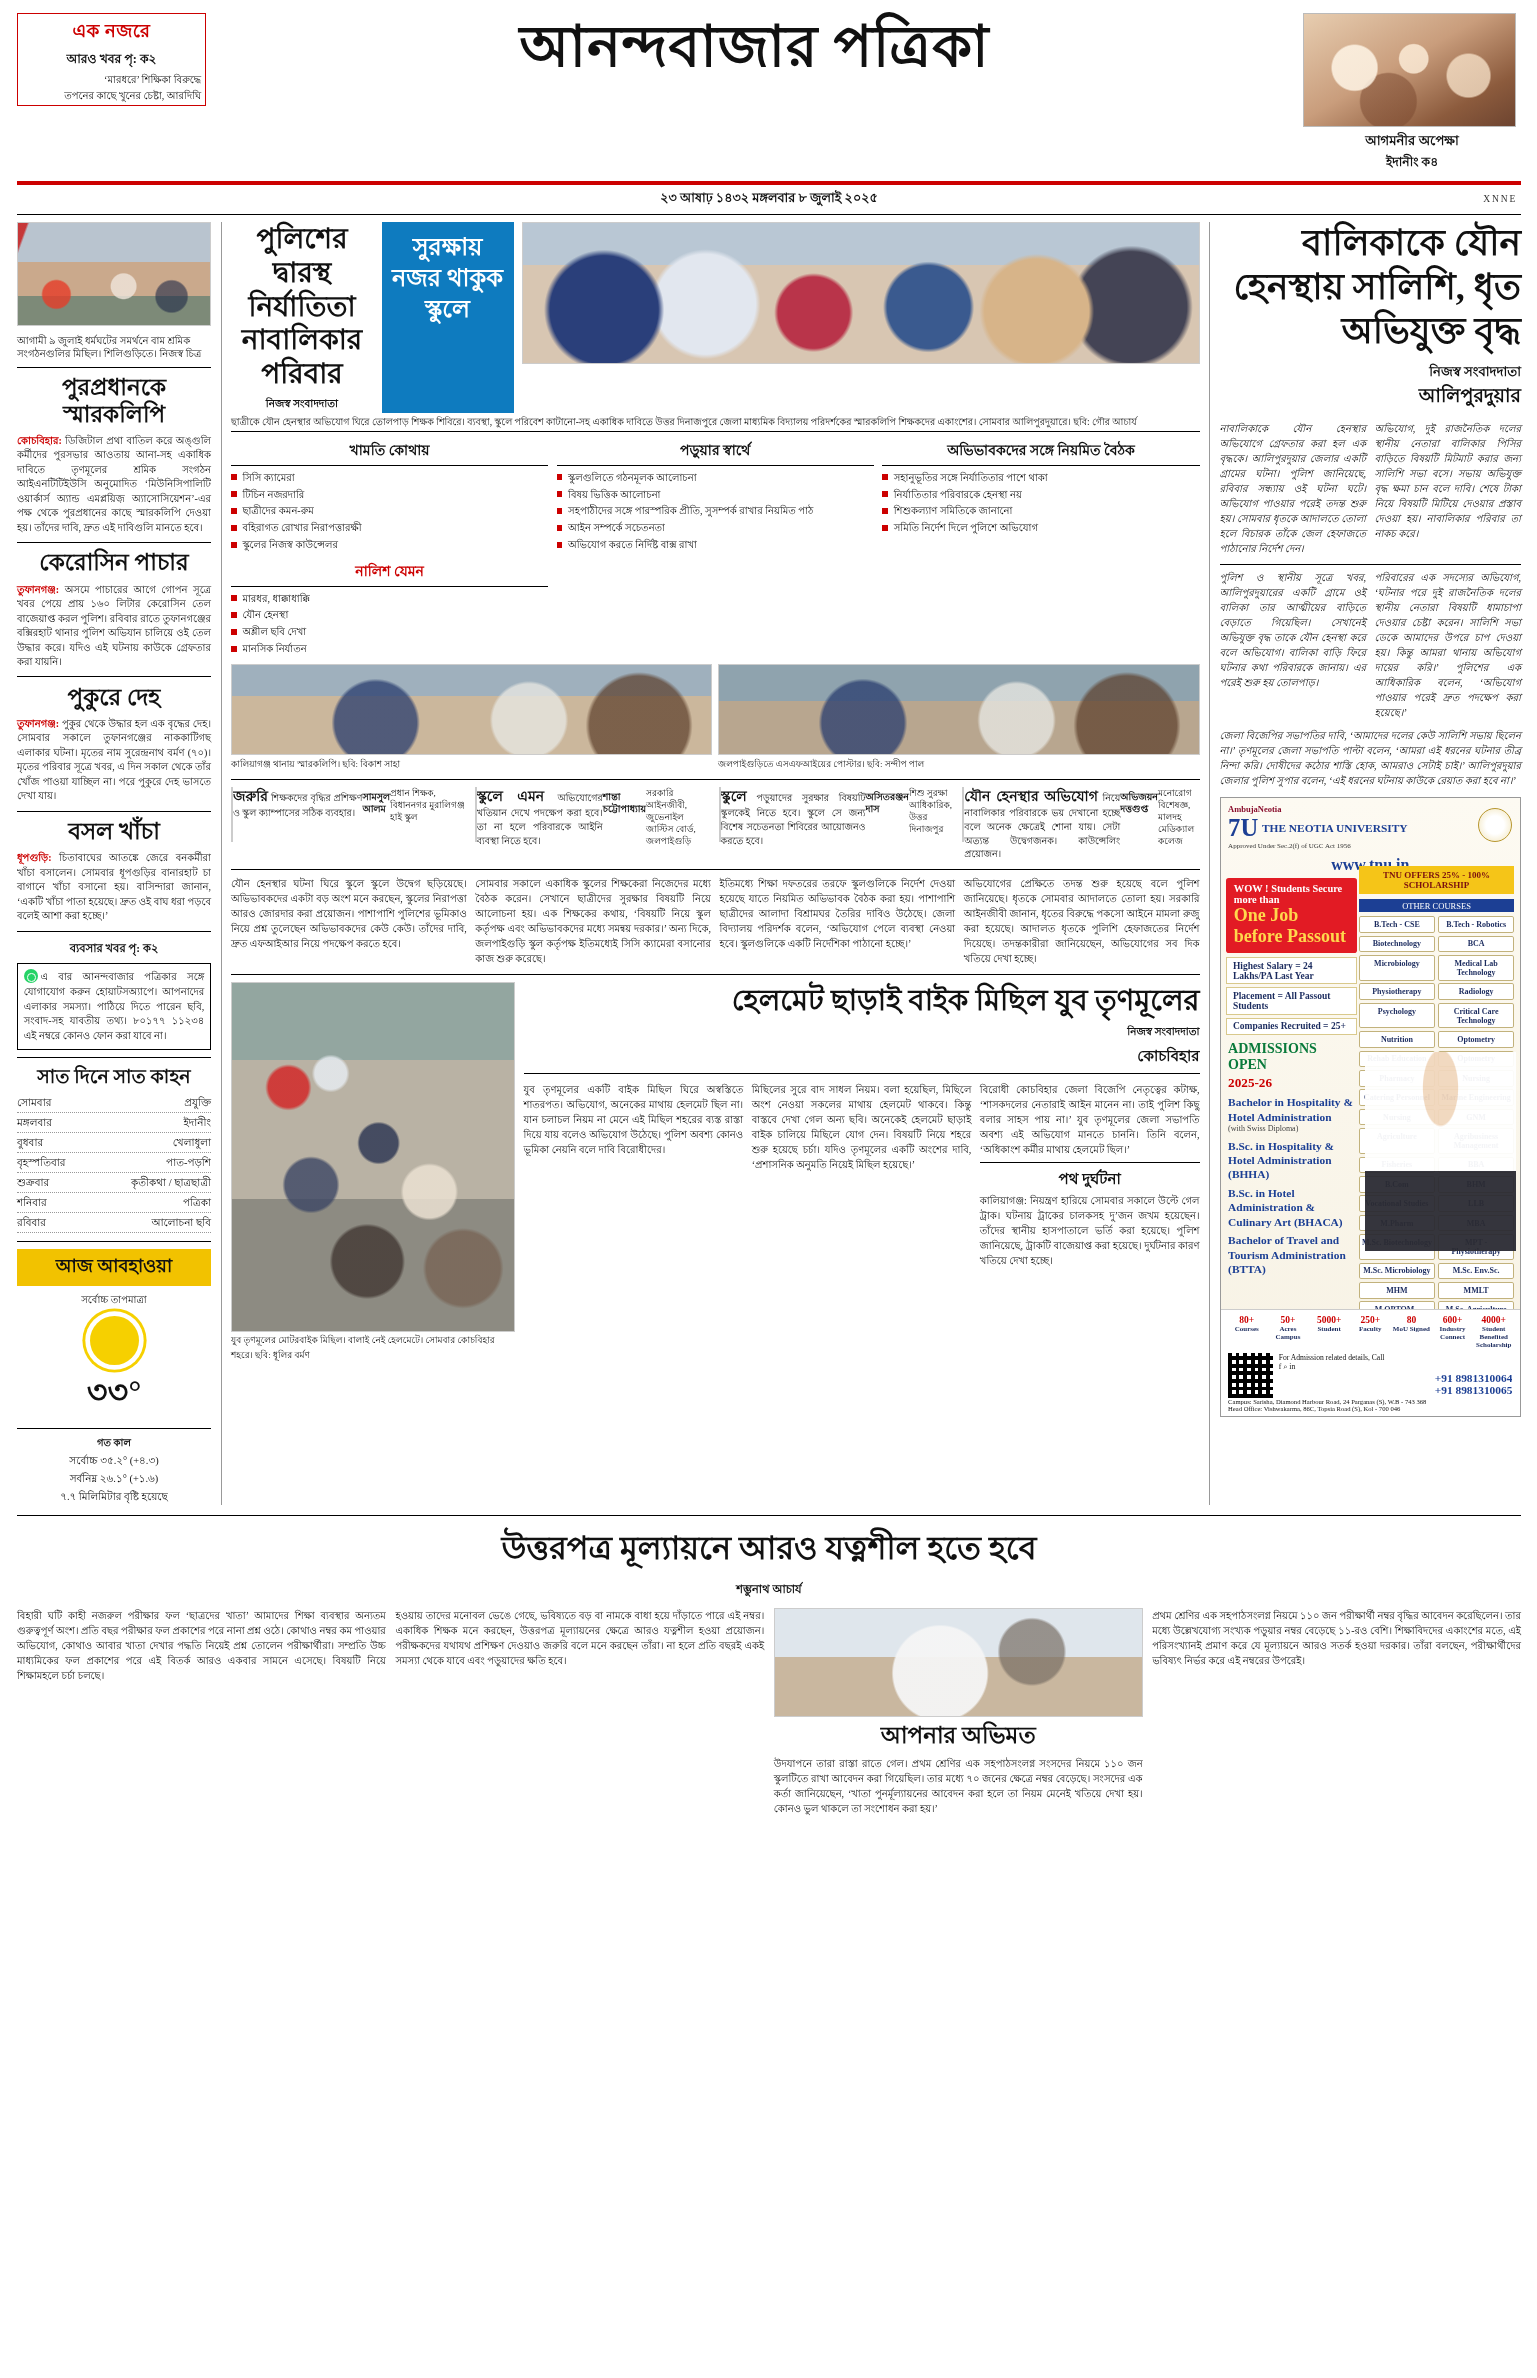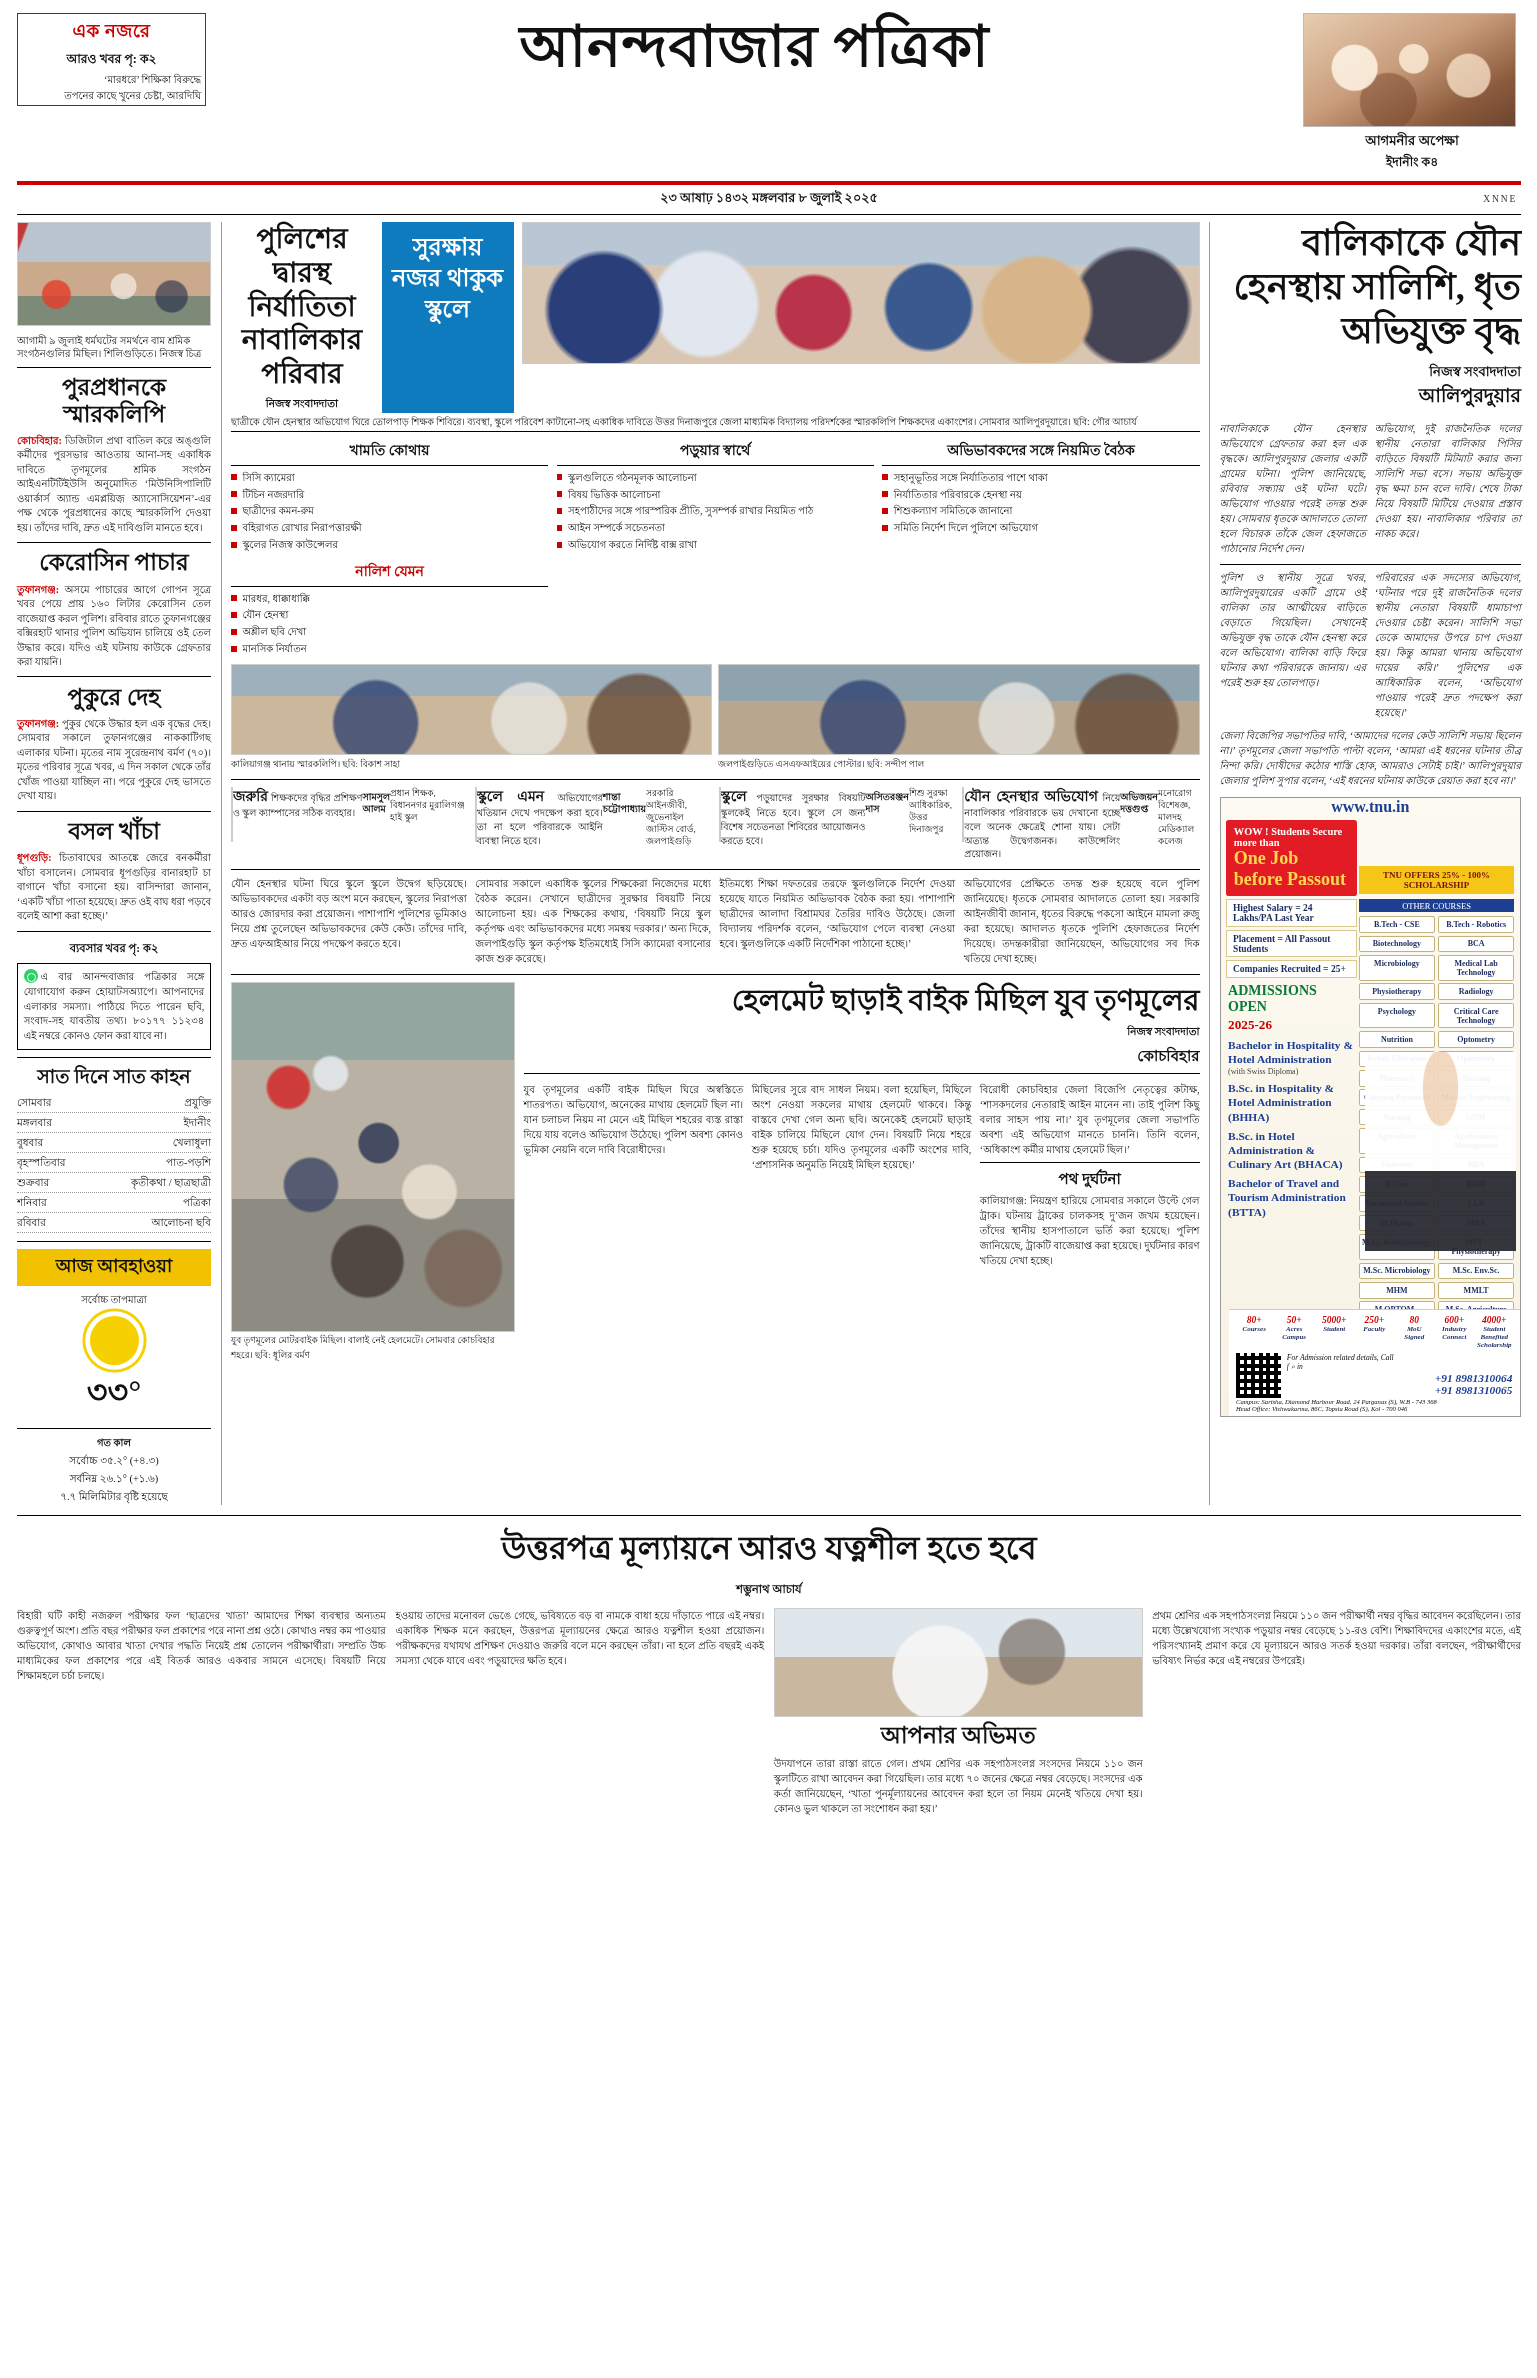--- a/index.html
+++ b/index.html
@@ -182,21 +182,21 @@
   .course small { display:block; color:#444; font-weight:normal; font-size:8px;}
   .ad-right { position:absolute; right:0; top:68px; width:167px; }
   .offer { background:#f5c518; color:#7a1010; font-weight:bold; font-size:9px; text-align:center; padding:3.8px; margin:0 5.7px 4.7px;}
   .oth-head { background:#1c3f94; color:#fff; font-size:8.5px; text-align:center; padding:1.9px; margin:0 5.7px 3.8px;}
   .chips { display:grid; grid-template-columns:1fr 1fr; gap:2.8px; margin:0 5.7px;}
   .chip { background:#fff; border:0.9px solid #c2b27c; font-size:8px; font-weight:bold; color:#1b2b5e; padding:2.8px 1.9px; text-align:center; border-radius:1.9px;}
   .chip.wide { grid-column:1 / -1; }
   .chef { position:absolute; bottom:95px; right:3.8px; width:151px; height:199px;
           background:radial-gradient(ellipse at 50% 18%, #f1d7bd 0 16%, transparent 17%),
                      linear-gradient(180deg,#fff 0 20%, #ffffff 20% 60%, #2b2b33 60% 100%); opacity:.95;}
-  .ad-bottom { position:absolute; bottom:0; left:8px; right:0; background:#fff; border-top:0.9px solid #ccc; padding:4.7px 7.6px;font-style:italic;}
+  .ad-bottom { position:absolute; bottom:0; left:0; right:0; background:#fff; border-top:0.9px solid #ccc; padding:4.7px 7.6px;}
   .ad-nums { display:flex; gap:3.8px; font-size:7px; text-align:center; color:#1b2b5e; font-weight:bold;}
   .ad-nums div{flex:1;}
   .ad-nums b{display:block; color:#c00; font-size:9.5px;}
   .ad-phone { color:#1c3f94; font-weight:bold; font-size:11.4px; text-align:right;}
   .qr { width:45px; height:45px; background:
         repeating-linear-gradient(90deg,#000 0 3.8px,#fff 3.8px 7.6px),
         repeating-linear-gradient(0deg,#000 0 3.8px,#fff 3.8px 7.6px); background-blend-mode:multiply; float:left; margin-right:5.7px;}
 
   
   .bottom { margin-top:9.5px; border-top:1.9px solid #000; padding-top:7.6px; }
@@ -457,20 +457,33 @@
       </div>
       <div class="rt-cols" style="border-top:0.9px solid #000;padding-top:5.7px">
         <div>পুলিশ ও স্থানীয় সূত্রে খবর, আলিপুরদুয়ারের একটি গ্রামে ওই বালিকা তার আত্মীয়ের বাড়িতে বেড়াতে গিয়েছিল। সেখানেই অভিযুক্ত বৃদ্ধ তাকে যৌন হেনস্থা করে বলে অভিযোগ। বালিকা বাড়ি ফিরে ঘটনার কথা পরিবারকে জানায়। এর পরেই শুরু হয় তোলপাড়।</div>
         <div>পরিবারের এক সদস্যের অভিযোগ, ‘ঘটনার পরে দুই রাজনৈতিক দলের স্থানীয় নেতারা বিষয়টি ধামাচাপা দেওয়ার চেষ্টা করেন। সালিশি সভা ডেকে আমাদের উপরে চাপ দেওয়া হয়। কিন্তু আমরা থানায় অভিযোগ দায়ের করি।’ পুলিশের এক আধিকারিক বলেন, ‘অভিযোগ পাওয়ার পরেই দ্রুত পদক্ষেপ করা হয়েছে।’</div>
       </div>
       <div class="rt-cols">
         <div>জেলা বিজেপির সভাপতির দাবি, ‘আমাদের দলের কেউ সালিশি সভায় ছিলেন না।’ তৃণমূলের জেলা সভাপতি পাল্টা বলেন, ‘আমরা এই ধরনের ঘটনার তীব্র নিন্দা করি। দোষীদের কঠোর শাস্তি হোক, আমরাও সেটাই চাই।’ আলিপুরদুয়ার জেলার পুলিশ সুপার বলেন, ‘এই ধরনের ঘটনায় কাউকে রেয়াত করা হবে না।’</div>
       </div>
 
       <div class="ad">
+        <div class="ad-top">
+          <div>
+            <div class="ad-brand">AmbujaNeotia</div>
+            <div style="display:flex;align-items:center;gap:3.8px">
+              <span class="ad-7u">7U</span>
+              <span class="ad-uni">THE NEOTIA UNIVERSITY</span>
+            </div>
+            <div class="ad-approve">Approved Under Sec.2(f) of UGC Act 1956</div>
+          </div>
+          <div>
+            <span class="ad-seal"></span>
+          </div>
+        </div>
         <div class="ad-url">www.tnu.in</div>
 
         <div class="ad-right">
           <div class="offer">TNU OFFERS 25% - 100% SCHOLARSHIP</div>
           <div class="oth-head">OTHER COURSES</div>
           <div class="chips">
             <div class="chip">B.Tech - CSE</div>
             <div class="chip">B.Tech - Robotics</div>
             <div class="chip">Biotechnology</div>
             <div class="chip">BCA</div>

